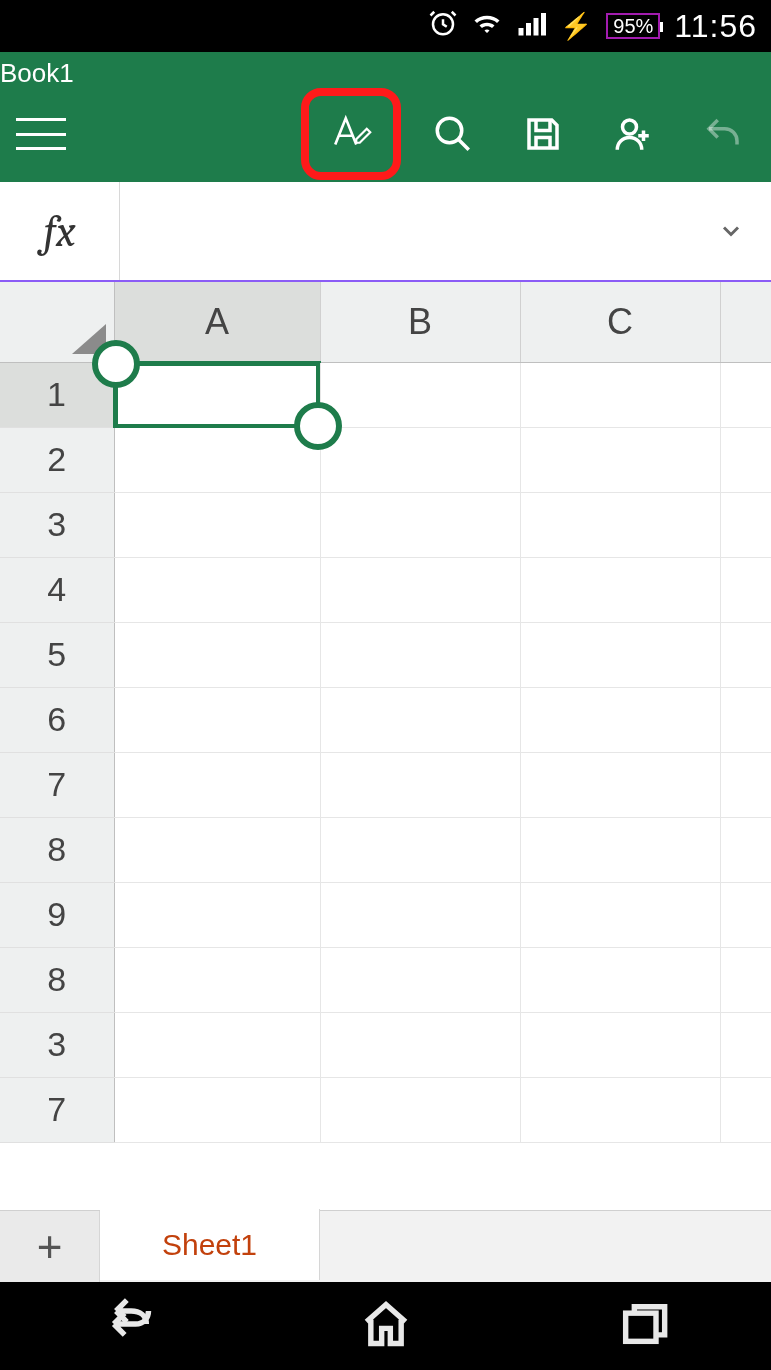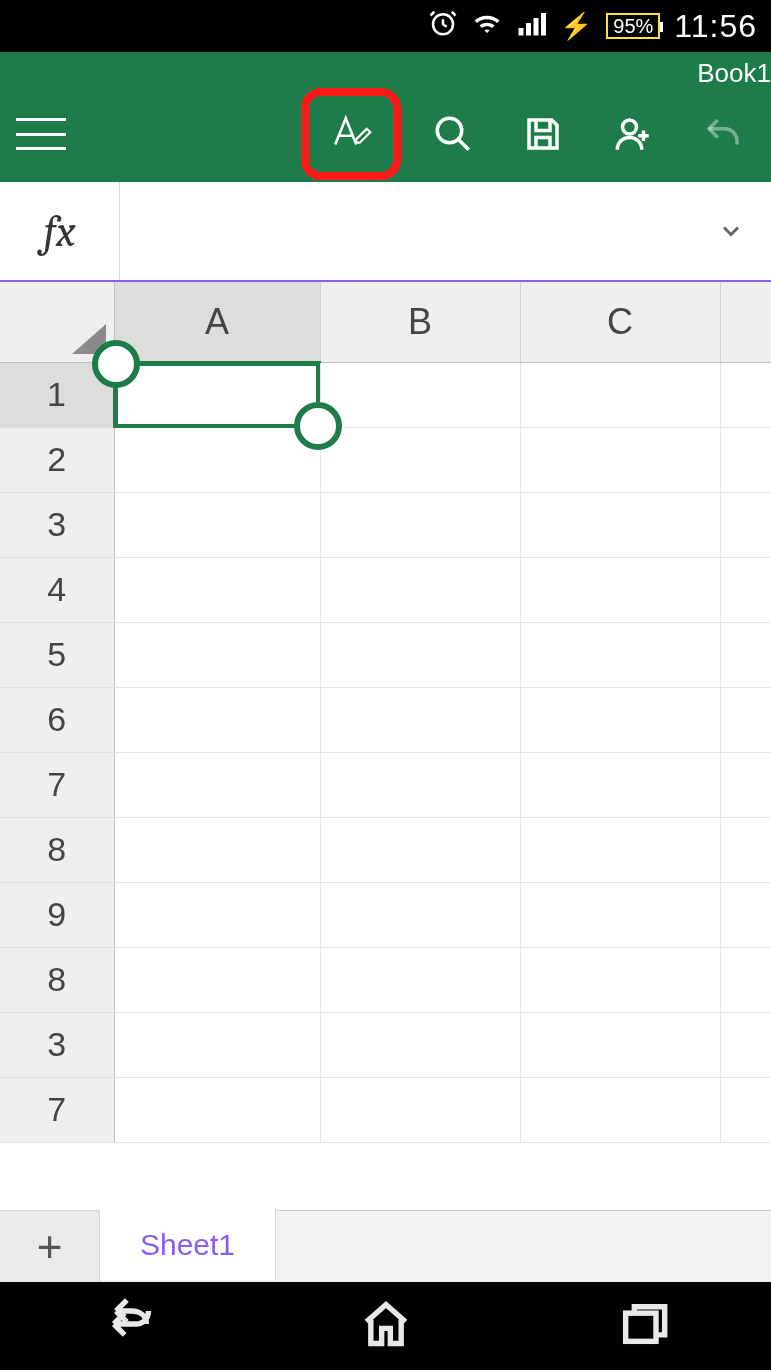--- a/index.html
+++ b/index.html
@@ -1,27 +1,27 @@
 <!DOCTYPE html>
 <html><head>
 <meta charset="utf-8">
 <style>
   * { box-sizing: border-box; margin: 0; padding: 0; }
   html, body { width: 771px; height: 1370px; background: #000; font-family: -apple-system, "Segoe UI", Arial, sans-serif; overflow: hidden; }
   .screen { width: 771px; height: 1370px; display: flex; flex-direction: column; background: #000; }
 
   
   .status-bar { height: 52px; background: #000; color: #fff; display: flex; align-items: center; justify-content: flex-end; padding: 0 14px; gap: 14px; font-size: 30px; }
-  .statusbar-battery-box { border: 2px solid #fde047; padding: 0 5px; font-size: 20px; display: inline-flex; align-items: center; height: 26px; line-height: 1; position: relative; }
+  .statusbar-battery-box { border: 2px solid #a21caf; padding: 0 5px; font-size: 20px; display: inline-flex; align-items: center; height: 26px; line-height: 1; position: relative; }
   .statusbar-battery-box::after { content:""; position:absolute; right:-5px; top:7px; width:3px; height:10px; background:#fff;}
   .status-time { font-size: 32px; font-weight: 300; letter-spacing: 1px; }
 
   
   .app-header { background: #1e7c4b; color: #fff; display: flex; flex-direction: column; }
-  .title-row { text-align: right; font-size: 26px; font-weight: 300; padding-top: 6px; height: 34px; }
+  .title-row { text-align: left; font-size: 26px; font-weight: 300; padding-top: 6px; height: 34px; }
   .toolbar-row { height: 96px; display: flex; align-items: center; padding: 0 16px; }
   .hamburger { width: 50px; height: 40px; display:flex; flex-direction:column; justify-content:space-between; padding:4px 0; }
   .hamburger span { display:block; height:3px; background:#fff; width:100%; }
   .toolbar-spacer { flex: 1; }
   .toolbar-icons { display:flex; align-items:center; gap: 26px; }
   .icon-btn { width: 64px; height: 64px; display:flex; align-items:center; justify-content:center; color:#fff; }
   .icon-btn svg { width: 42px; height: 42px; stroke: #fff; fill: none; stroke-width: 2; }
   .highlight-ring { border: 8px solid #ff1a1a; border-radius: 20px; width: 100px; height: 92px; display:flex; align-items:center; justify-content:center; margin-right: -6px; }
   .highlight-ring .icon-btn { width: 64px; height: 64px; }
   .undo-icon svg { stroke: rgba(255,255,255,0.4); }
@@ -47,21 +47,21 @@
 
   
   .selection { position:absolute; border:4px solid #1e7c4b; background:transparent; pointer-events:none; left:114px; top:80px; width:206px; height:66px;}
   .sel-handle { position:absolute; width:48px; height:48px; border:6px solid #1e7c4b; background:#fff; border-radius:50%; }
   .sel-handle.tl { left:-26px; top:-26px;}
   .sel-handle.br { right:-26px; bottom:-26px;}
 
   
   .sheet-bar { height:72px; background:#f2f2f2; display:flex; align-items:stretch; border-top:1px solid #d0d0d0;}
   .add-sheet { width:100px; display:flex; align-items:center; justify-content:center; font-size:44px; color:#555; border-right:1px solid #d6d6d6; background:#eaeaea;}
-  .sheet-tab { width:176px; background:#fff; display:flex; align-items:center; justify-content:center; font-size:30px; color:#8b5cf6; border-right:1px solid #d6d6d6; position:relative; top:-2px; box-shadow: 0 -2px 0 #fff;}
+  .sheet-tab { width:220px; background:#fff; display:flex; align-items:center; justify-content:center; font-size:30px; color:#c2410c; border-right:1px solid #d6d6d6; position:relative; top:-2px; box-shadow: 0 -2px 0 #fff;}
 
   
   .nav-bar { height:88px; background:#000; display:flex; align-items:center; justify-content:space-around;}
   .nav-bar svg { width:52px; height:52px; stroke:#e8e8e8; fill:none; stroke-width:2.5;}
 
 </style>
 </head>
 <body>
 
 <div class="screen">

